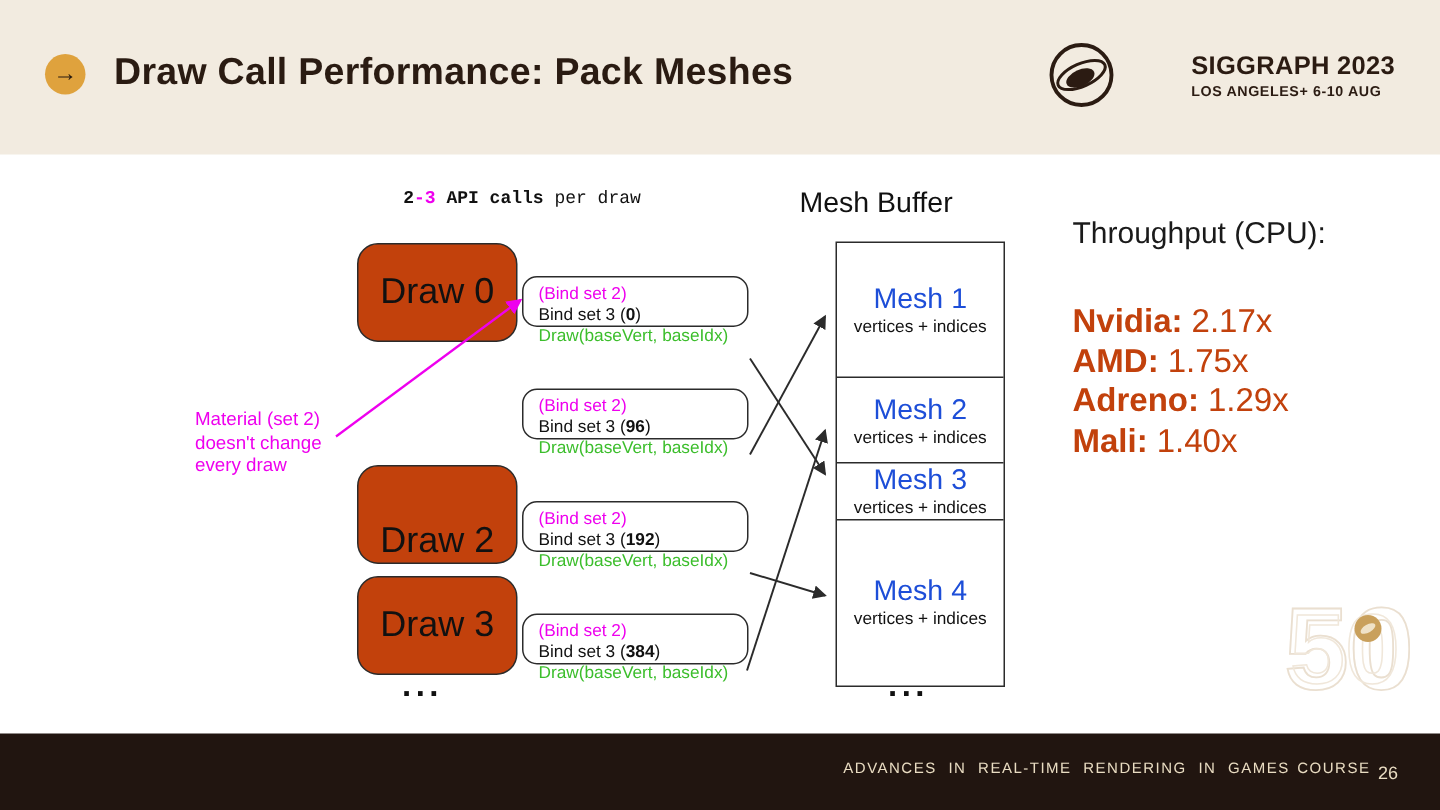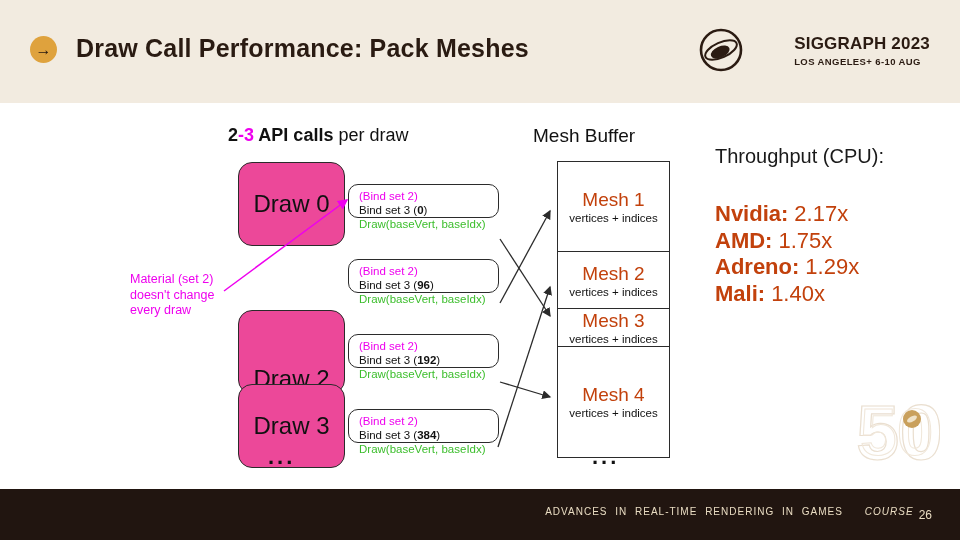--- a/index.html
+++ b/index.html
@@ -26,34 +26,34 @@
     font-size: 25px; font-weight: bold; color: #2A1B12; letter-spacing: 0.2px;
   }
   .logo { position: absolute; right: 30px; top: 26px; display: flex; align-items: center; gap: 40px; }
   .logo-icon { width: 48px; height: 48px; margin-right: 9px; }
   .logo-text-line1 { font-size: 17px; font-weight: bold; color: #2B1B12; letter-spacing: 0.2px; }
   .logo-text-line2 { font-size: 9.5px; font-weight: bold; color: #2B1B12; letter-spacing: 0.4px; margin-top: 2px; }
 
   
   .heading-left {
     position: absolute; left: 228px; top: 125px; width: 240px;
-    font-size: 18px; color: #111;
+    text-align: center; font-size: 12px; color: #111; font-family: Liberation Mono, monospace;
   }
   .heading-left b { font-weight: bold; }
   .magenta { color: #EE00EE; }
   .green { color: #3CBE2C; }
   .heading-right {
     position: absolute; left: 533px; top: 125px; width: 162px;
     font-size: 19px; color: #111;
   }
 
   
   .draw-box {
-    position: absolute; left: 238px; width: 107px; height: 84px;
-    background: #ec4899; border: 1.5px solid #2b2b2b; border-radius: 14px;
+    position: absolute; left: 238px; width: 107px; height: 66px;
+    background: #c2410c; border: 1.5px solid #2b2b2b; border-radius: 14px;
     display: flex; align-items: center; justify-content: center;
     font-size: 24px; color: #111;
   }
   .draw-0 { top: 162px; } .draw-1 { top: 236px; } .draw-2 { top: 310px; align-items: flex-end; } .draw-3 { top: 384px; }
 
   
   .ann-box {
     position: absolute; left: 348px; width: 151px; height: 34px;
     background: #fff; border: 1.3px solid #2b2b2b; border-radius: 10px;
     padding: 4px 0 0 10px; font-size: 11.5px; line-height: 14px; color: #111;
@@ -73,21 +73,21 @@
     position: absolute; left: 557px; top: 161px; width: 113px; height: 297px;
     border: 1.5px solid #2b2b2b; background: #fff;
     display: flex; flex-direction: column;
   }
   .mesh-section {
     display: flex; flex-direction: column; align-items: center; justify-content: center;
     border-bottom: 1.3px solid #2b2b2b;
   }
   .mesh-section:last-child { border-bottom: none; }
   .mesh-1 { height: 90px; } .mesh-2 { height: 57px; } .mesh-3 { height: 38px; } .mesh-4 { height: 109px; }
-  .mesh-label { font-size: 19px; color: #c2410c; }
+  .mesh-label { font-size: 19px; color: #1d4ed8; }
   .mesh-detail { font-size: 11.5px; color: #111; margin-top: 1px; }
 
   
   .material-note {
     position: absolute; left: 130px; top: 272px;
     font-size: 12.5px; line-height: 15.5px; color: #EE00EE;
     white-space: pre-line;
   }
 
   
@@ -106,21 +106,21 @@
   
   .footer {
     position: absolute; left: 0; top: 489px; width: 960px; height: 56px;
     background: #211510;
   }
   .footer-inner {
     position: absolute; right: 28px; top: 15px;
     color: #E9DCC2; font-size: 10px; letter-spacing: 1px; word-spacing: 4px;
     display: flex; align-items: baseline;
   }
-  .footer-course { font-style: italic; margin-left: 22px; }
+  .footer-course { margin-left: 5px; }
   .footer-page { font-size: 12px; margin-left: 5px; position: relative; top: 4px; letter-spacing: 0; }
 </style>
 </head>
 <body>
 
 <div class="slide">
 
   <div class="header">
     <div class="title-icon">→</div>
     <div class="slide-title">Draw Call Performance: Pack Meshes</div>

